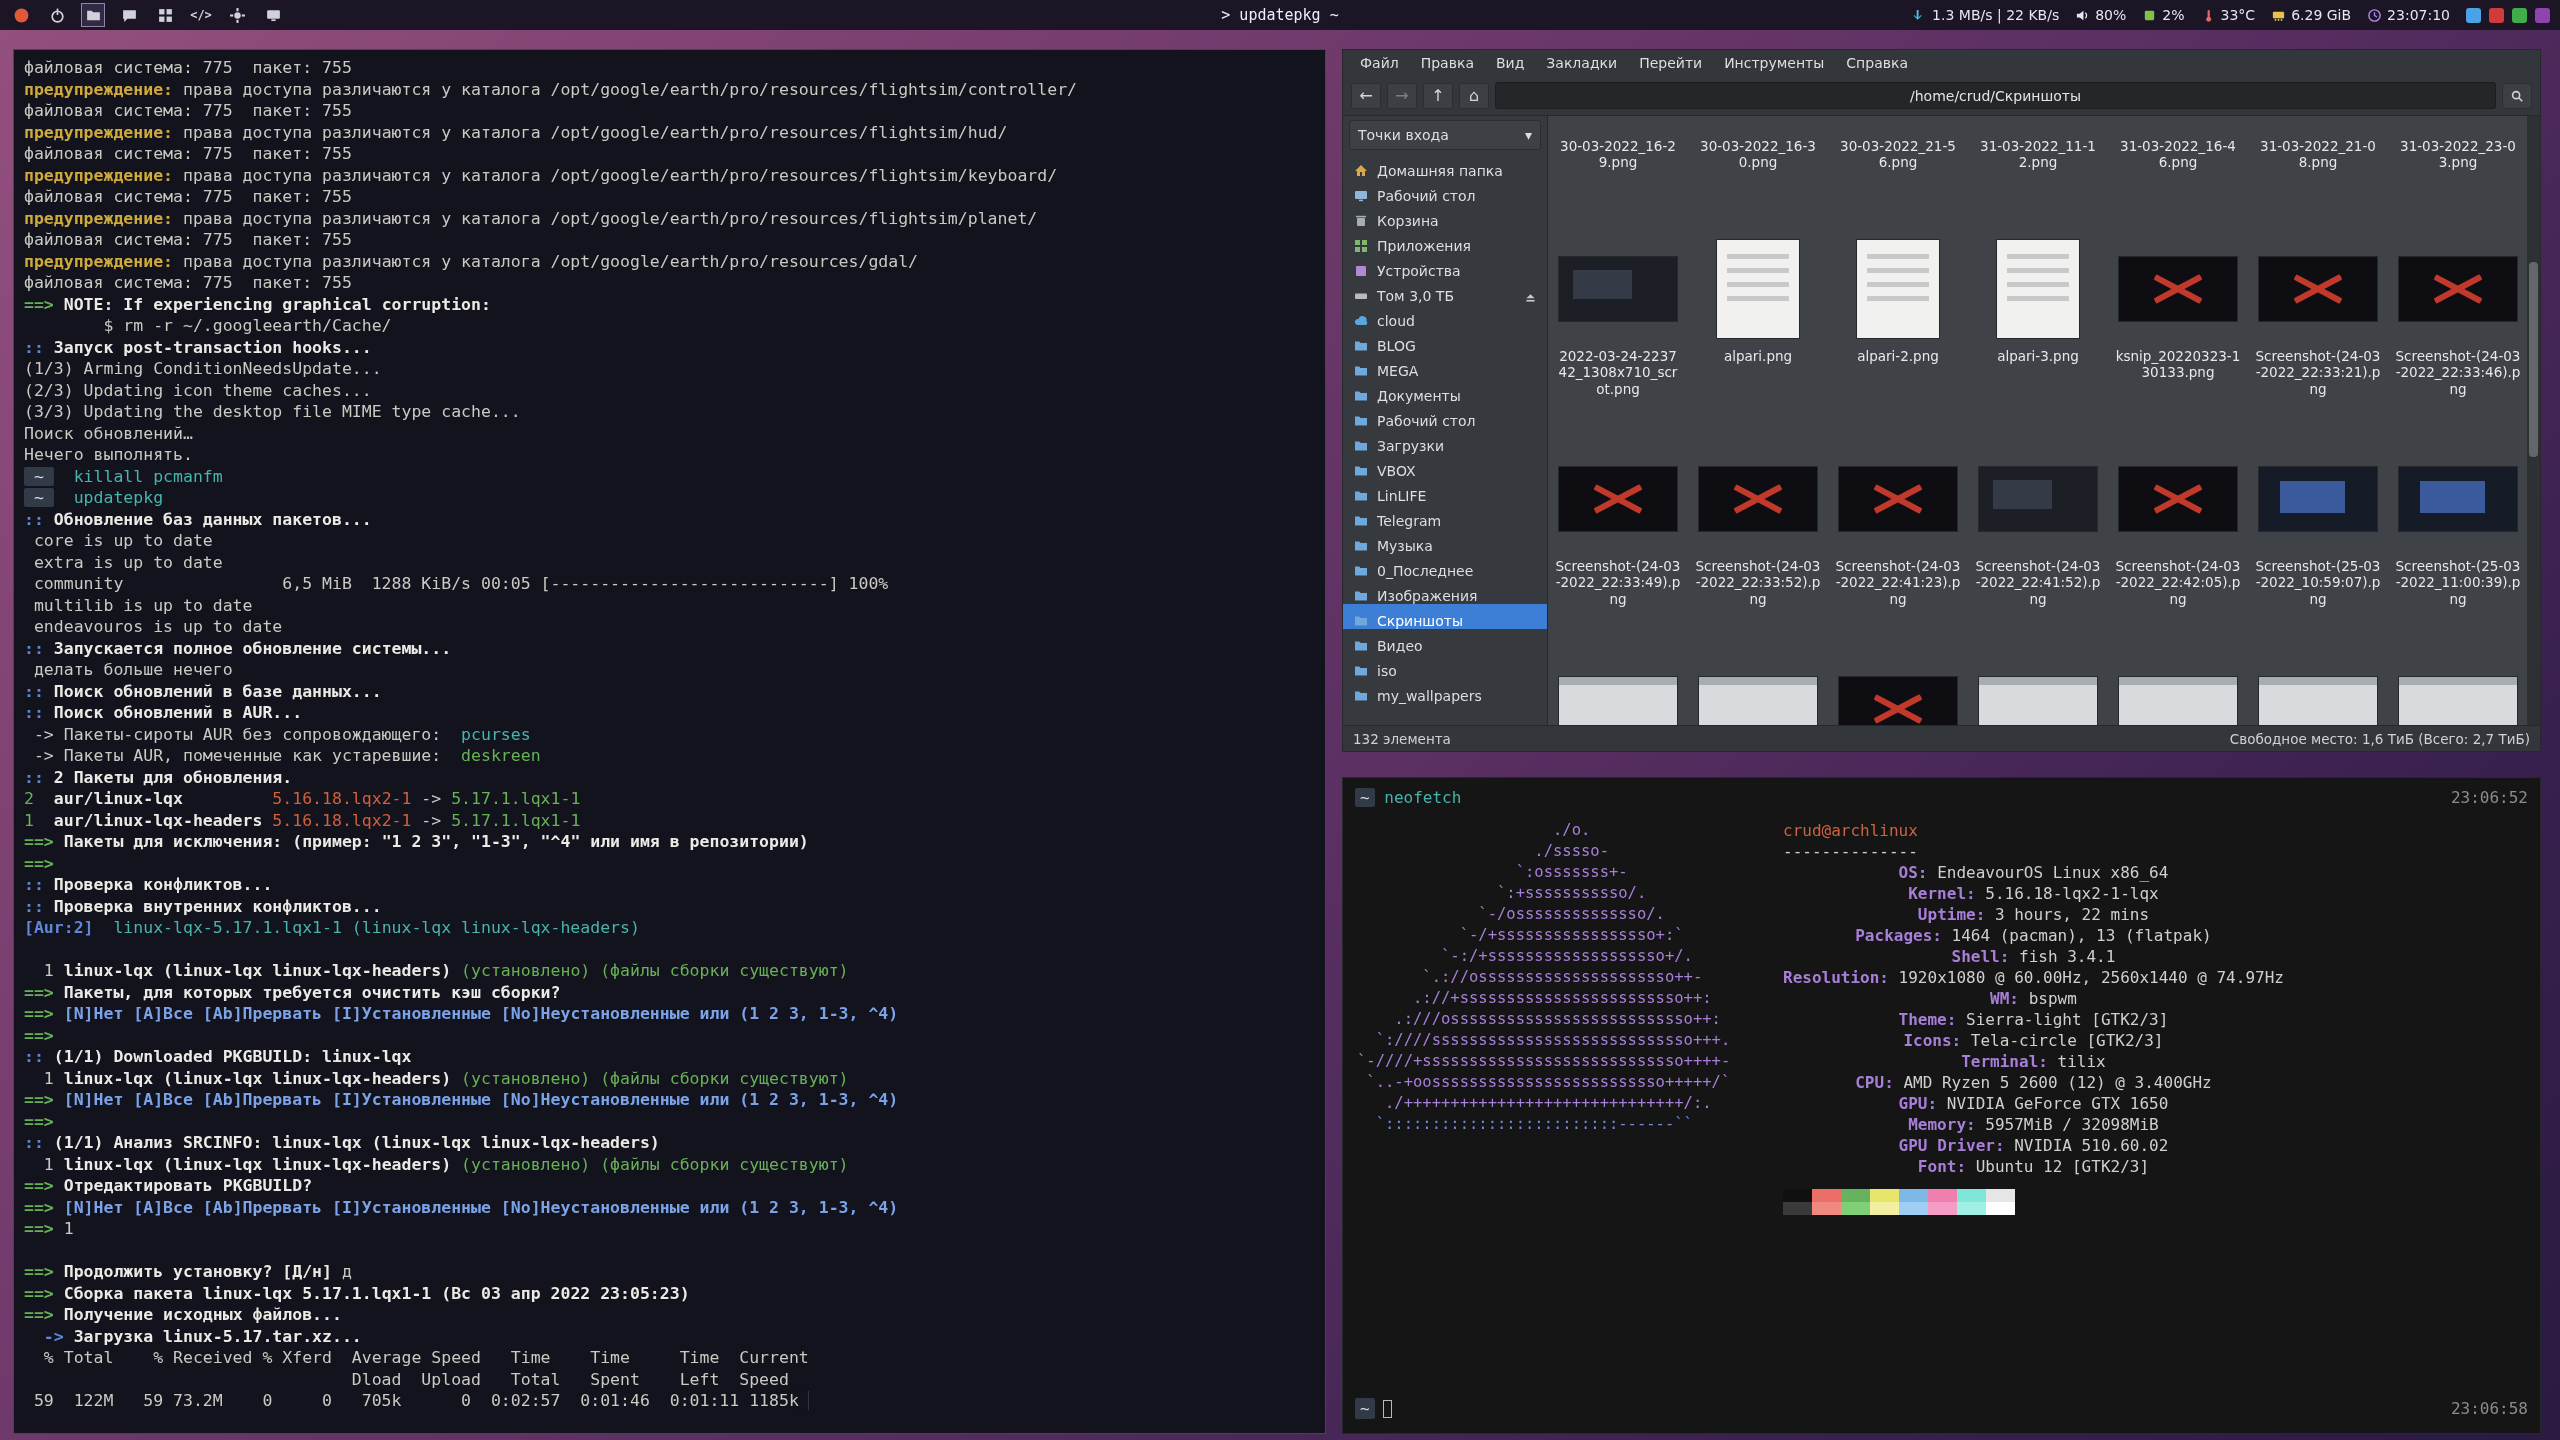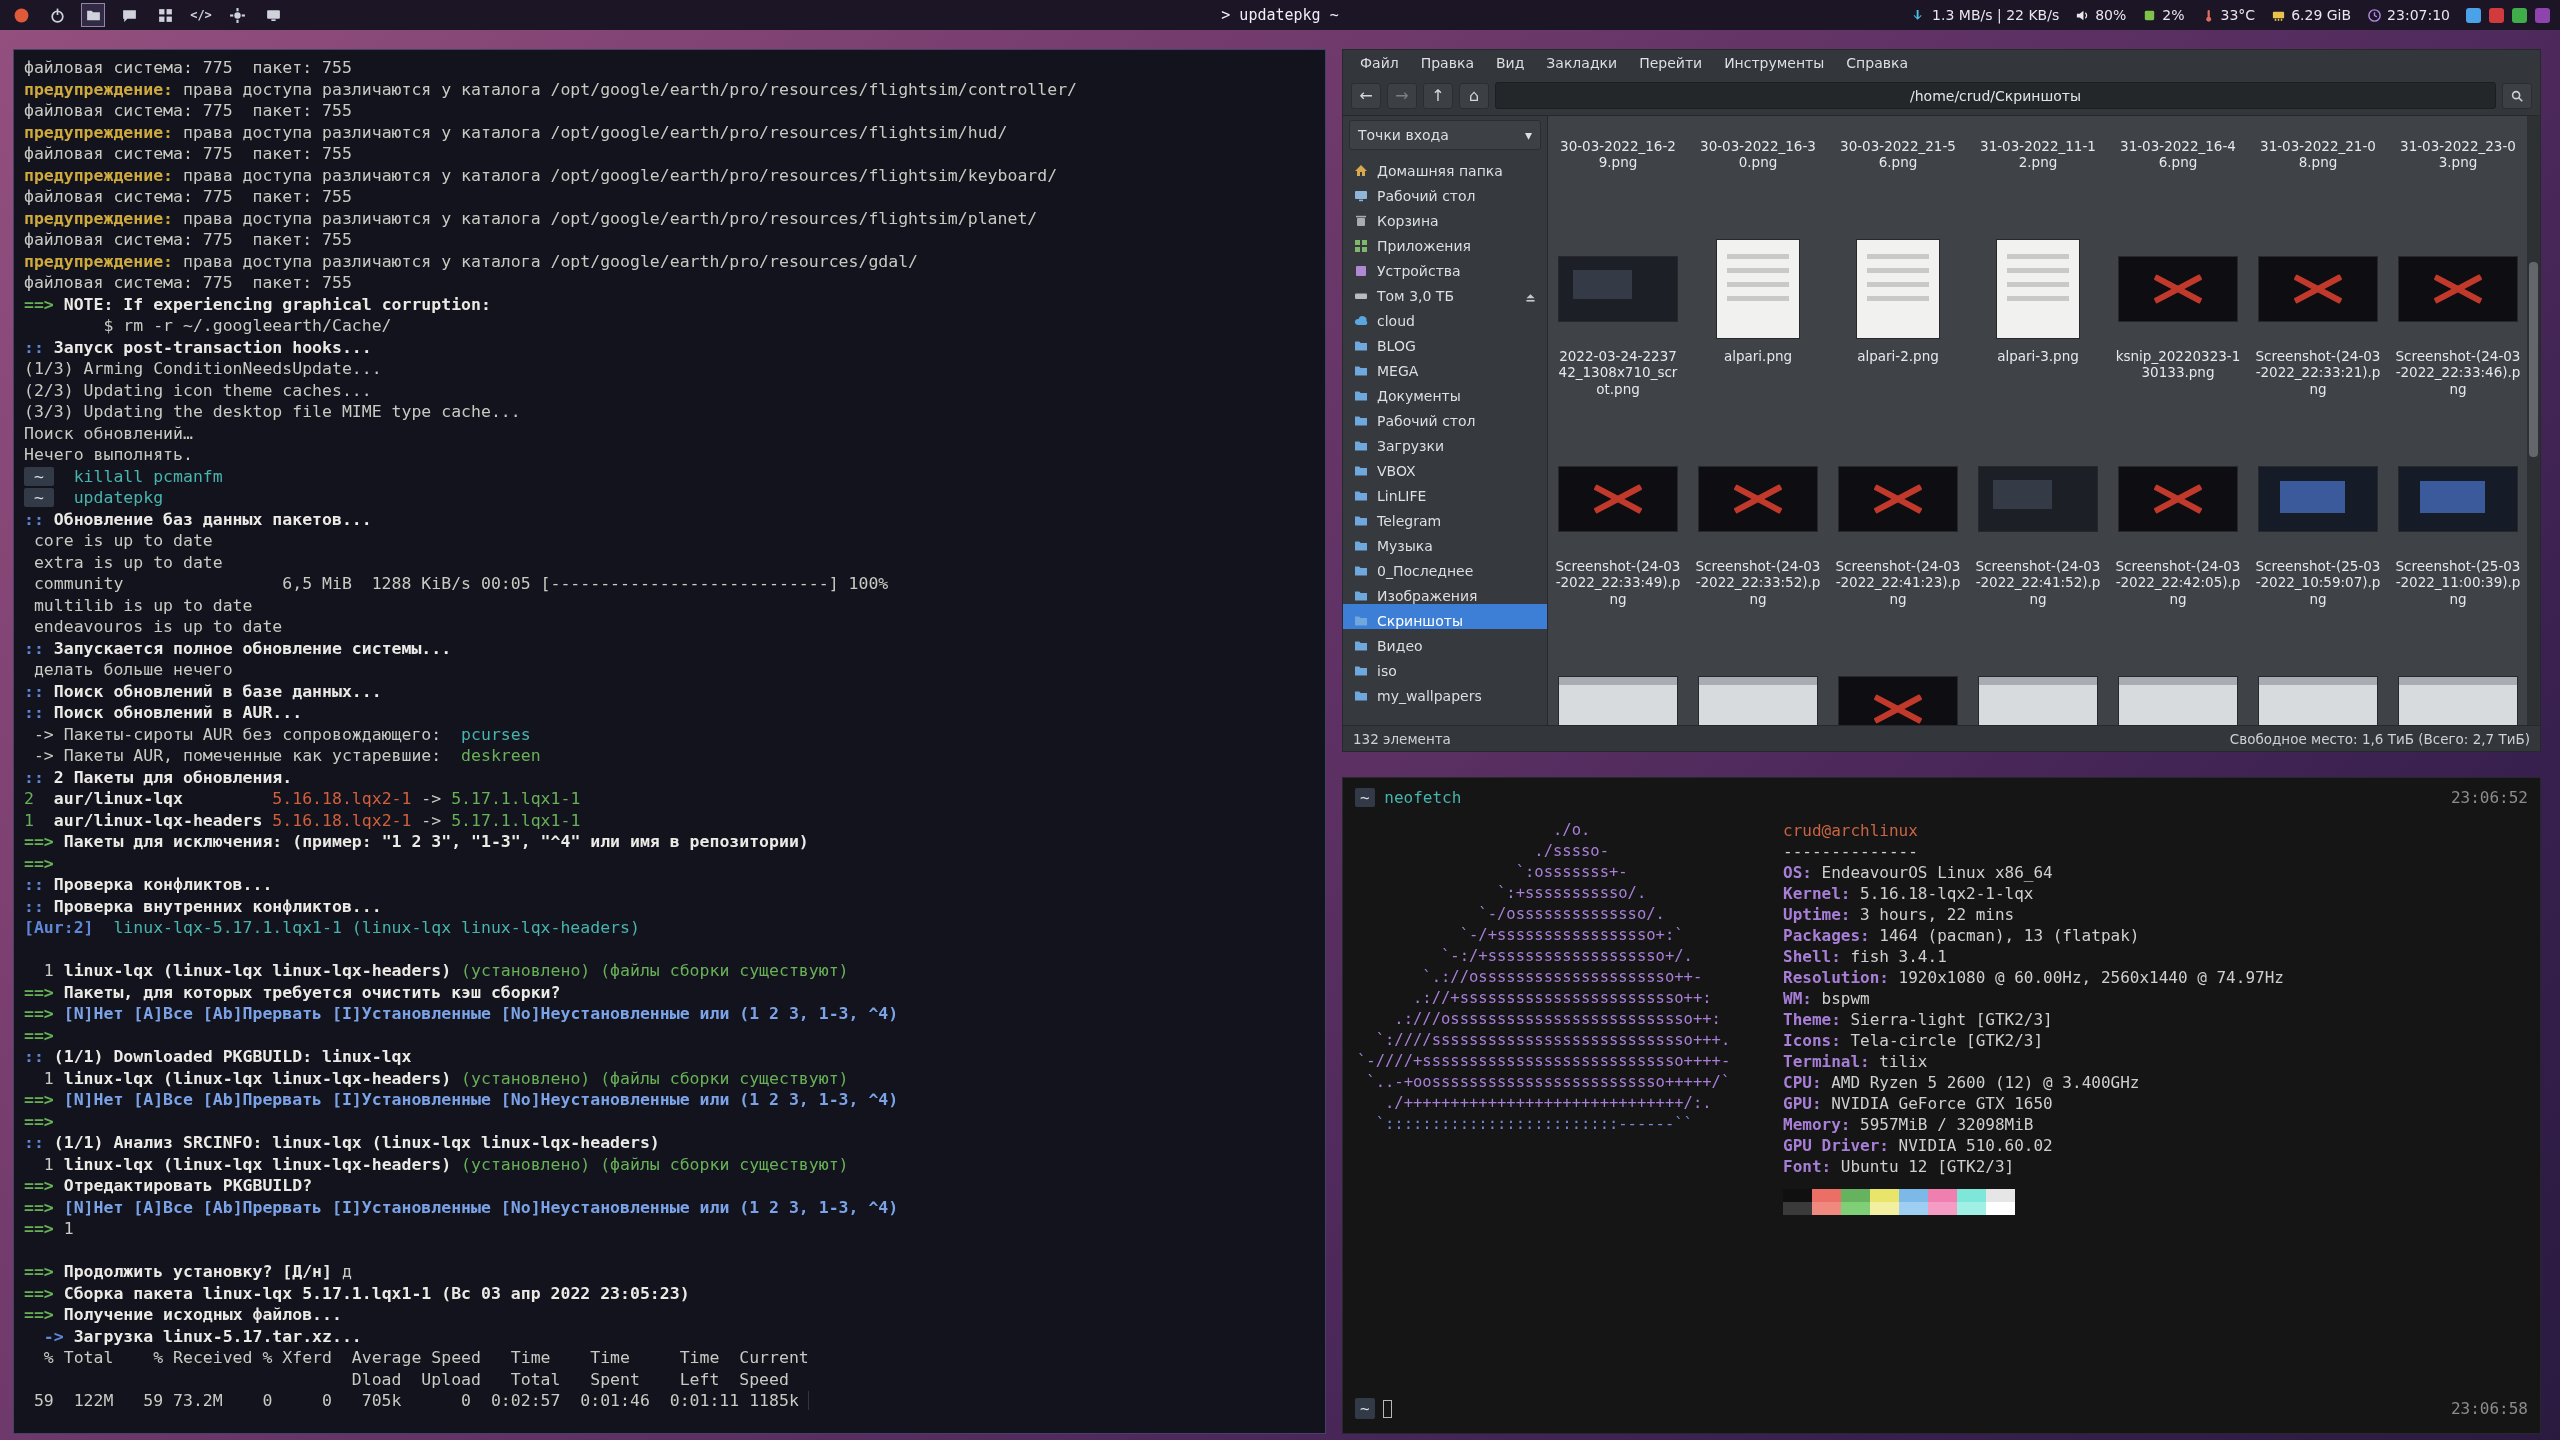--- a/index.html
+++ b/index.html
@@ -89,21 +89,21 @@
   .neo-top { position:absolute; left:12px; top:9px; }
   .neo-time-top { position:absolute; right:12px; top:9px; color:#8a8d8a; }
   .neo-time-bottom { position:absolute; right:12px; bottom:14px; color:#8a8d8a; }
   .neo-prompt-chip { background:#323a48; color:#d8dee9; border-radius:2px; padding:0 5px; }
   .neo-cmd { color:#46b5ad; }
   .neo-ascii { position:absolute; left:14px; top:42px; font-size:15.5px; line-height:21px; white-space:pre; }
   .am { color:#a87fd8; } .ab { color:#7489d8; }
   .neo-info { position:absolute; left:440px; top:42px; }
   .neo-title { color:#c96342; font-weight:normal; }
   .neo-sep { color:#cdd0ce; }
-  .neo-row { white-space:pre-wrap; }
+  .neo-row { white-space:pre-wrap;text-align:center; }
   .neo-row .k { color:#a87fd8; font-weight:bold; }
   .neo-palette { margin-top:12px; }
   .neo-palette .prow { display:flex; }
   .neo-palette .pb { width:29px; height:13px; }
   .neo-bottom { position:absolute; left:12px; bottom:14px; display:flex; align-items:center; gap:8px; }
   .neo-cursor { display:inline-block; width:9px; height:18px; border:1px solid #b8b8b8; }
 </style>
 </head>
 <body>
 

